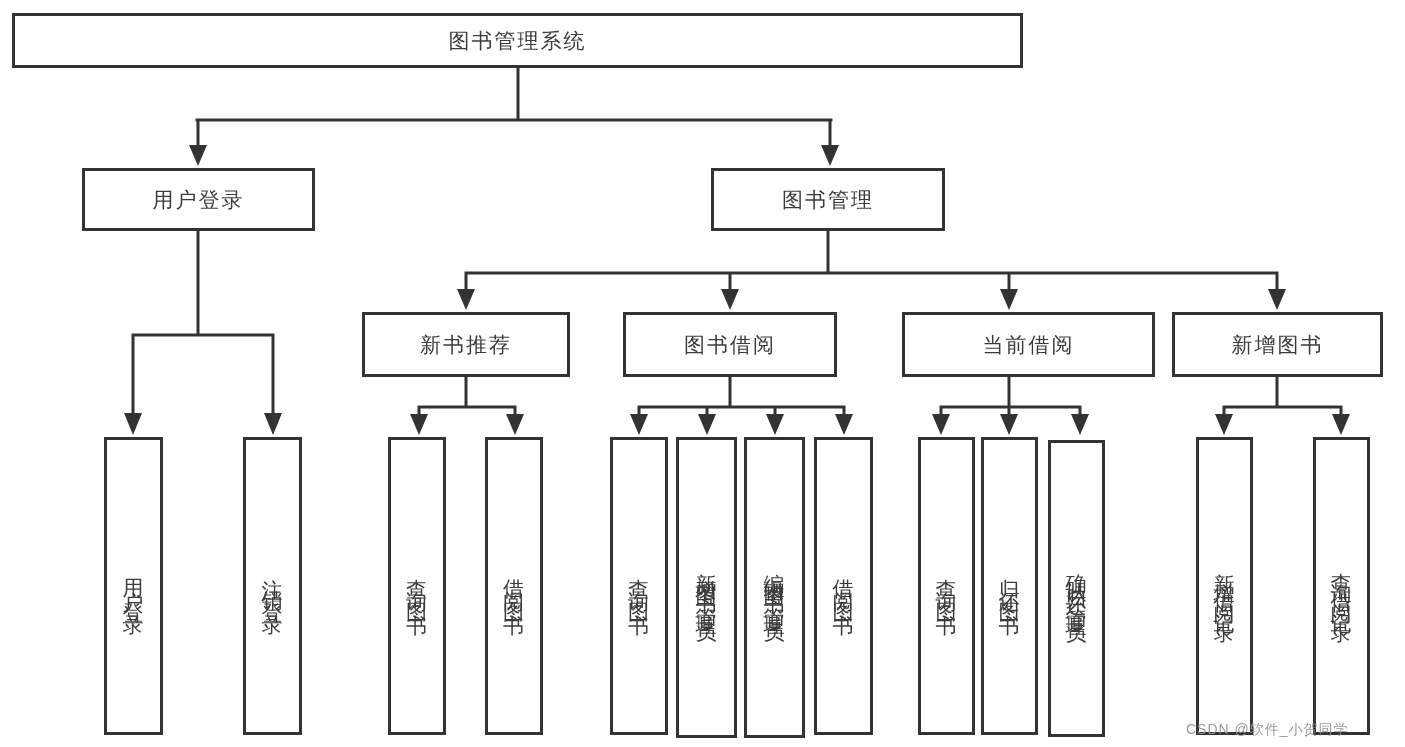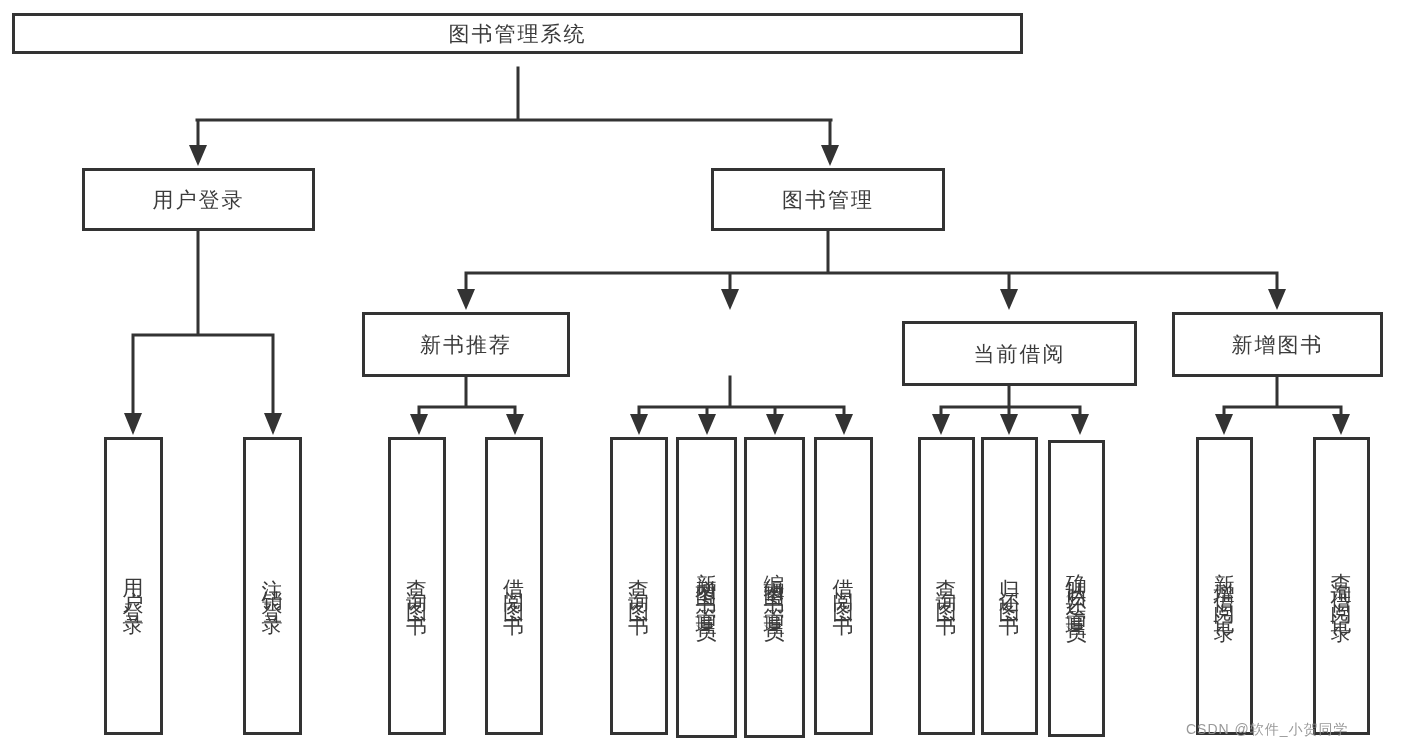--- a/index.html
+++ b/index.html
@@ -70,35 +70,38 @@
              M1277 377V407 M1224 407H1341 M1224 407V418 M1341 407V418" fill="none" stroke="#333333" stroke-width="3" stroke-linecap="square"></path>
     <path d="M189 145h18l-9 21z M821 145h18l-9 21z
              M124 413h18l-9 22z M264 413h18l-9 22z
              M457 289h18l-9 21z M721 289h18l-9 21z M1000 289h18l-9 21z M1268 289h18l-9 21z
              M410 414h18l-9 21z M506 414h18l-9 21z
              M630 414h18l-9 21z M698 414h18l-9 21z M766 414h18l-9 21z M835 414h18l-9 21z
              M932 414h18l-9 21z M1000 414h18l-9 21z M1071 414h18l-9 21z
              M1215 414h18l-9 21z M1332 414h18l-9 21z" fill="#333333"></path>
   </svg>
 
-  <div class="node hnode" style="left:12px; top:13px; width:1011px; height:41px;text-align:center;">
+  <div class="node hnode" style="left:12px; top:13px; width:1011px; height:55px;text-align:center;">
     <span>图书管理系统</span>
   </div>
 
   <div class="node hnode" style="left:82px; top:168px; width:233px; height:63px;">
     <span>用户登录</span>
   </div>
   <div class="node hnode" style="left:711px; top:168px; width:234px; height:63px;">
     <span>图书管理</span>
   </div>
 
   <div class="node hnode" style="left:362px; top:312px; width:208px; height:65px;">
     <span>新书推荐</span>
   </div>
-  <div class="node hnode" style="left:902px; top:312px; width:235px; height:65px;margin-top:9px;">
+  <div class="node hnode" style="left:623px; top:312px; width:214px; height:65px;">
+    <span>图书借阅</span>
+  </div>
+  <div class="node hnode" style="left:902px; top:312px; width:253px; height:65px;">
     <span>当前借阅</span>
   </div>
   <div class="node hnode" style="left:1172px; top:312px; width:211px; height:65px;">
     <span>新增图书</span>
   </div>
 
   <div class="node leaf" style="left:104px; top:437px; width:59px; height:298px;">
     <span class="vtext">用户登录</span>
   </div>
   <div class="node leaf" style="left:243px; top:437px; width:59px; height:298px;">

